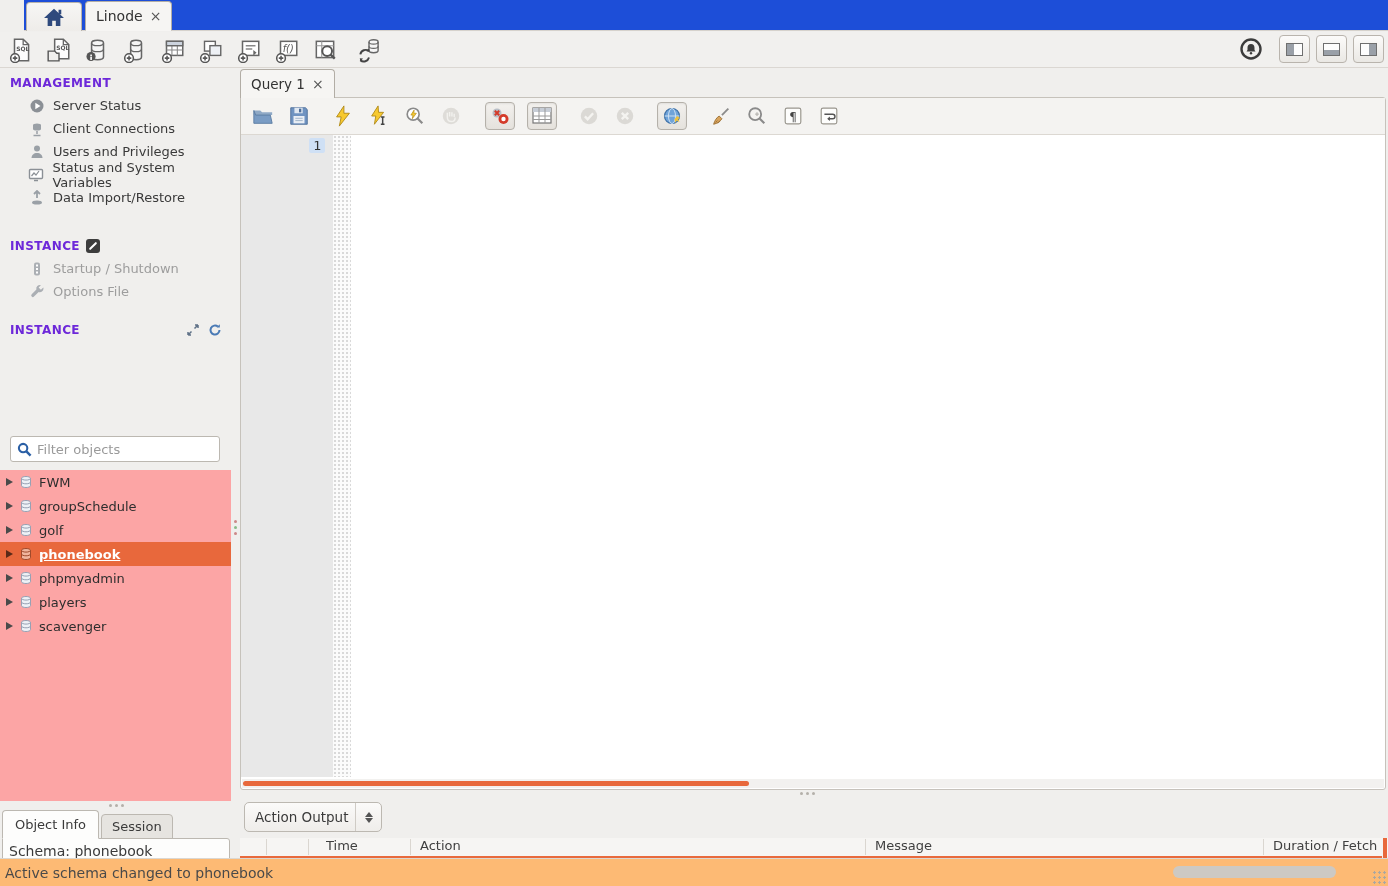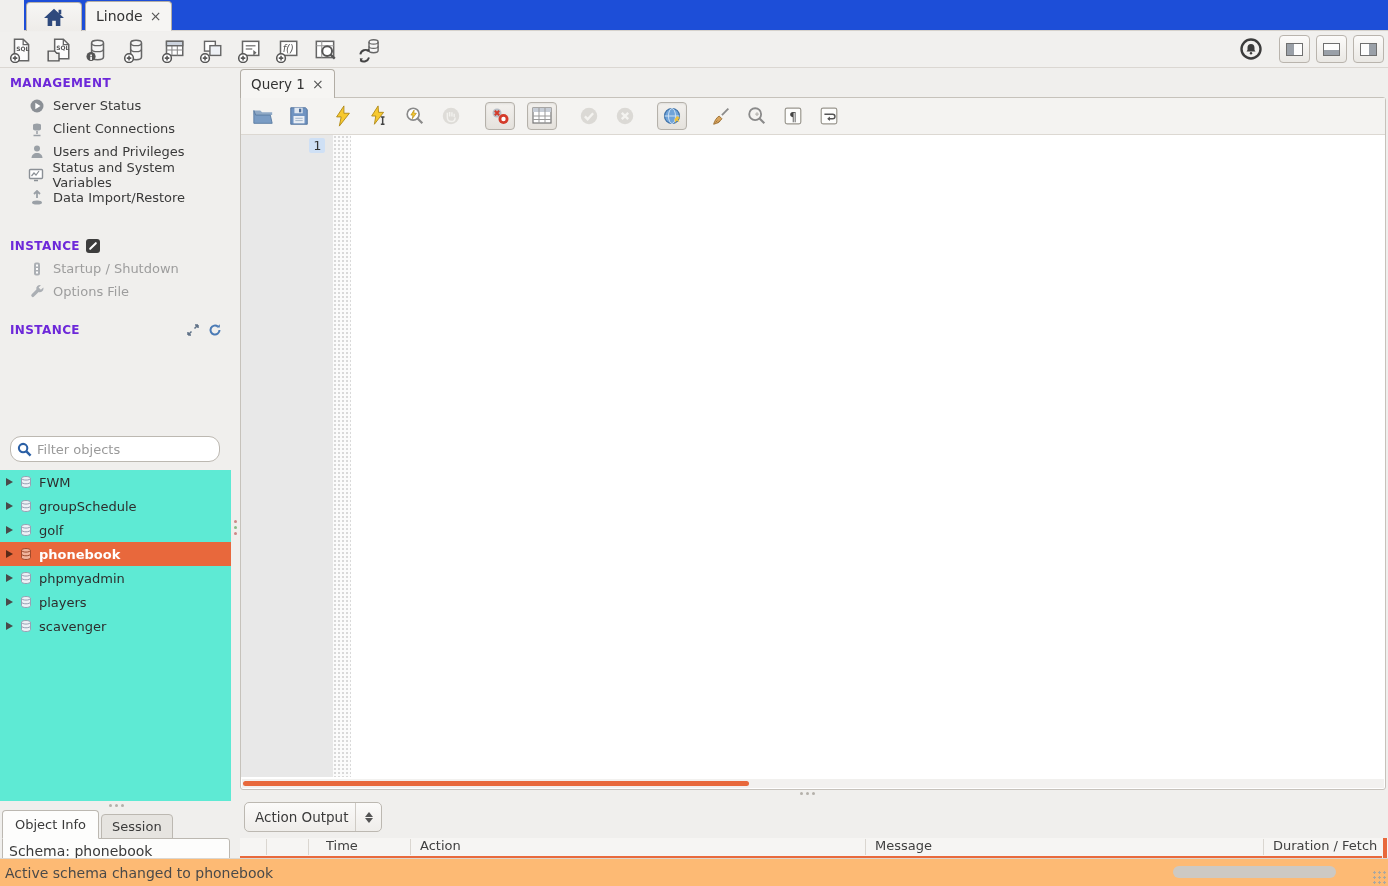--- a/index.html
+++ b/index.html
@@ -35,29 +35,29 @@
   .sidebar { position:absolute; left:0; top:68px; width:232px; bottom:24px; background:#f0efed; }
   .side-section-hdr { display:flex; align-items:flex-end; gap:6px; font-size:12px; font-weight:bold; color:#6d28d9; letter-spacing:.4px; padding:6px 0 4px 10px; }
   .side-item { display:flex; align-items:center; gap:8px; height:23px; padding-left:28px; font-size:13px; color:#3a3a3a; cursor:default; }
   .side-item .si { width:17px; height:16px; display:flex; align-items:center; justify-content:center; }
   .side-item.disabled { color:#9d9d9d; }
   .hdr-actions { margin-left:auto; margin-right:10px; display:flex; gap:8px; }
   .hdr-actions svg { width:14px; height:14px; }
   .badge-wrench { width:14px; height:14px; background:#3d3d3d; border-radius:3px; position:relative; display:inline-block; }
   .badge-wrench:after { content:""; position:absolute; left:2px; top:6px; width:10px; height:2px; background:#fff; transform:rotate(-45deg); border-radius:1px; }
 
-  .filter-box { position:absolute; left:10px; top:368px; width:210px; height:26px; background:#fff; border:1px solid #bcb8b1; border-radius:11px;
+  .filter-box { position:absolute; left:10px; top:368px; width:210px; height:26px; background:#fff; border:1px solid #bcb8b1; border-radius:3px;
     display:flex; align-items:center; padding:0 6px; gap:5px; }
   .filter-box input { border:none; outline:none; flex:1; font-size:13px; font-family:inherit; color:#333; background:transparent; }
   .filter-box input::placeholder { color:#9a9a9a; }
 
-  .schema-tree { position:absolute; left:0; top:402px; width:231px; height:331px; background:#5eead4; }
+  .schema-tree { position:absolute; left:0; top:402px; width:231px; height:331px; background:#fca5a5; }
   .tree-row { display:flex; align-items:center; height:24px; gap:6px; padding-left:6px; font-size:13px; color:#2e2e2e; cursor:default; }
   .tree-row .tri { width:0; height:0; border-left:7px solid #4a4a4a; border-top:4px solid transparent; border-bottom:4px solid transparent; }
-  .tree-row.sel { background:#e8683c; color:#fff; font-weight:bold; }
+  .tree-row.sel { background:#e8683c; color:#fff; font-weight:bold;text-decoration:underline; }
   .tree-row.sel .tri { border-left-color:#5a2a18; }
   .tree-row svg { width:14px; height:14px; }
 
   .mini-grip { position:absolute; left:104px; top:736px; width:24px; height:5px; display:flex; gap:3px; justify-content:center; }
   .mini-grip i { width:3px; height:3px; background:#b4b0aa; border-radius:50%; }
 
   .info-tabs { position:absolute; left:2px; top:743px; height:28px; display:flex; align-items:flex-end; }
   .info-tab { padding:4px 10px; font-size:13px; color:#3a3a3a; border:1px solid #bcb8b1; border-radius:4px 4px 0 0; background:#e6e4e0; margin-right:2px; }
   .info-tab.active { background:#fdfdfc; border-bottom:1px solid #fdfdfc; position:relative; z-index:2; padding:6px 12px; }
   .info-panel { position:absolute; left:2px; top:770px; width:228px; height:86px; background:#fdfdfc; border:1px solid #bcb8b1; border-radius:0 3px 3px 3px; padding:4px 6px; font-size:14px; color:#3a3a3a; }

